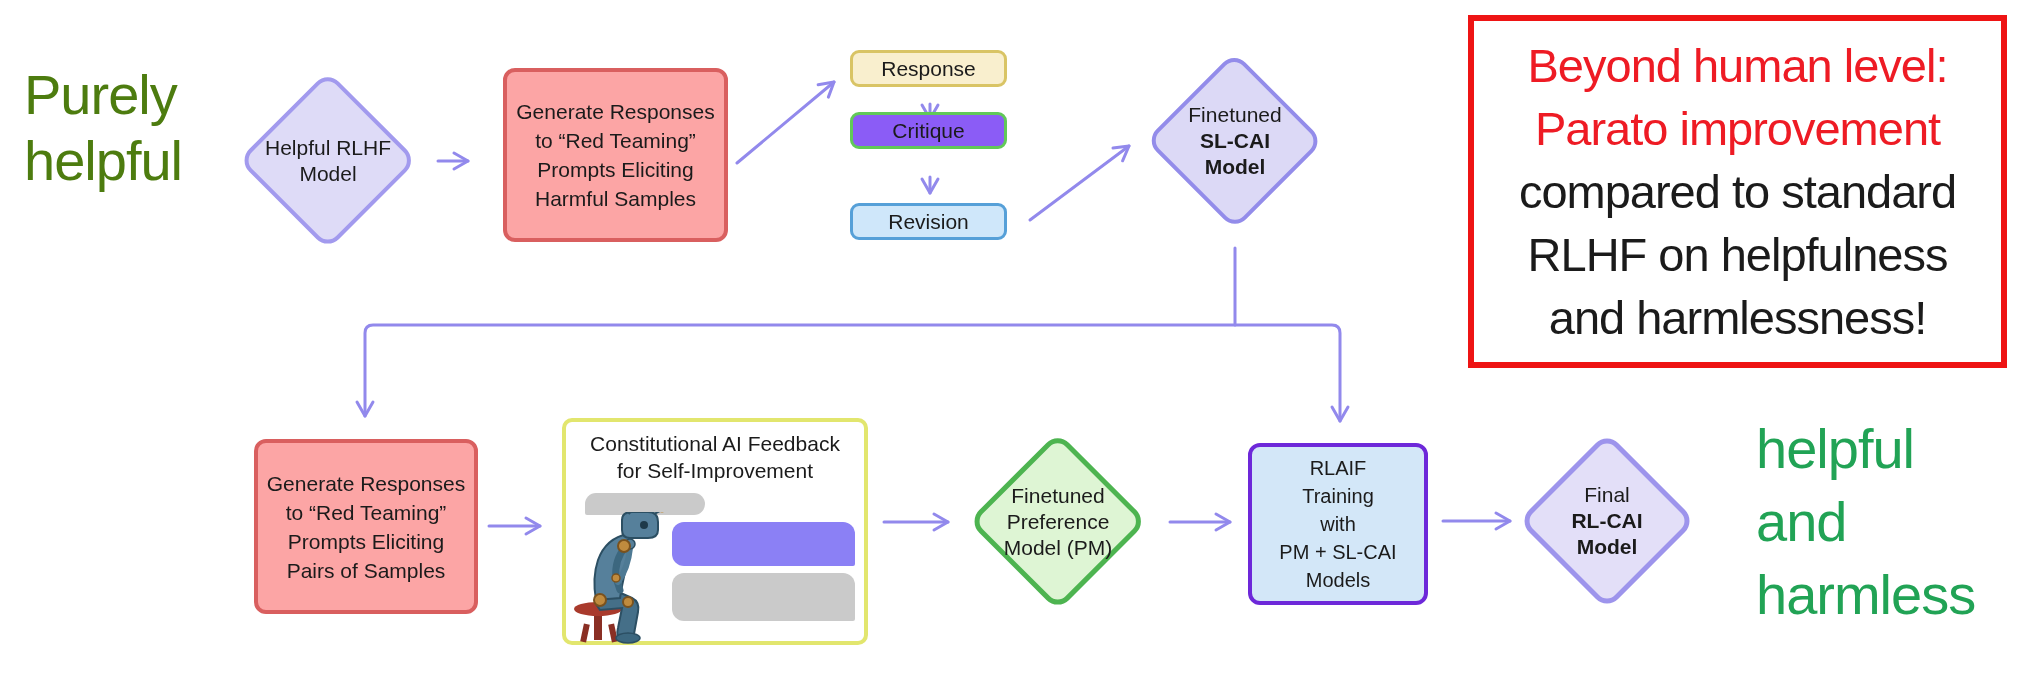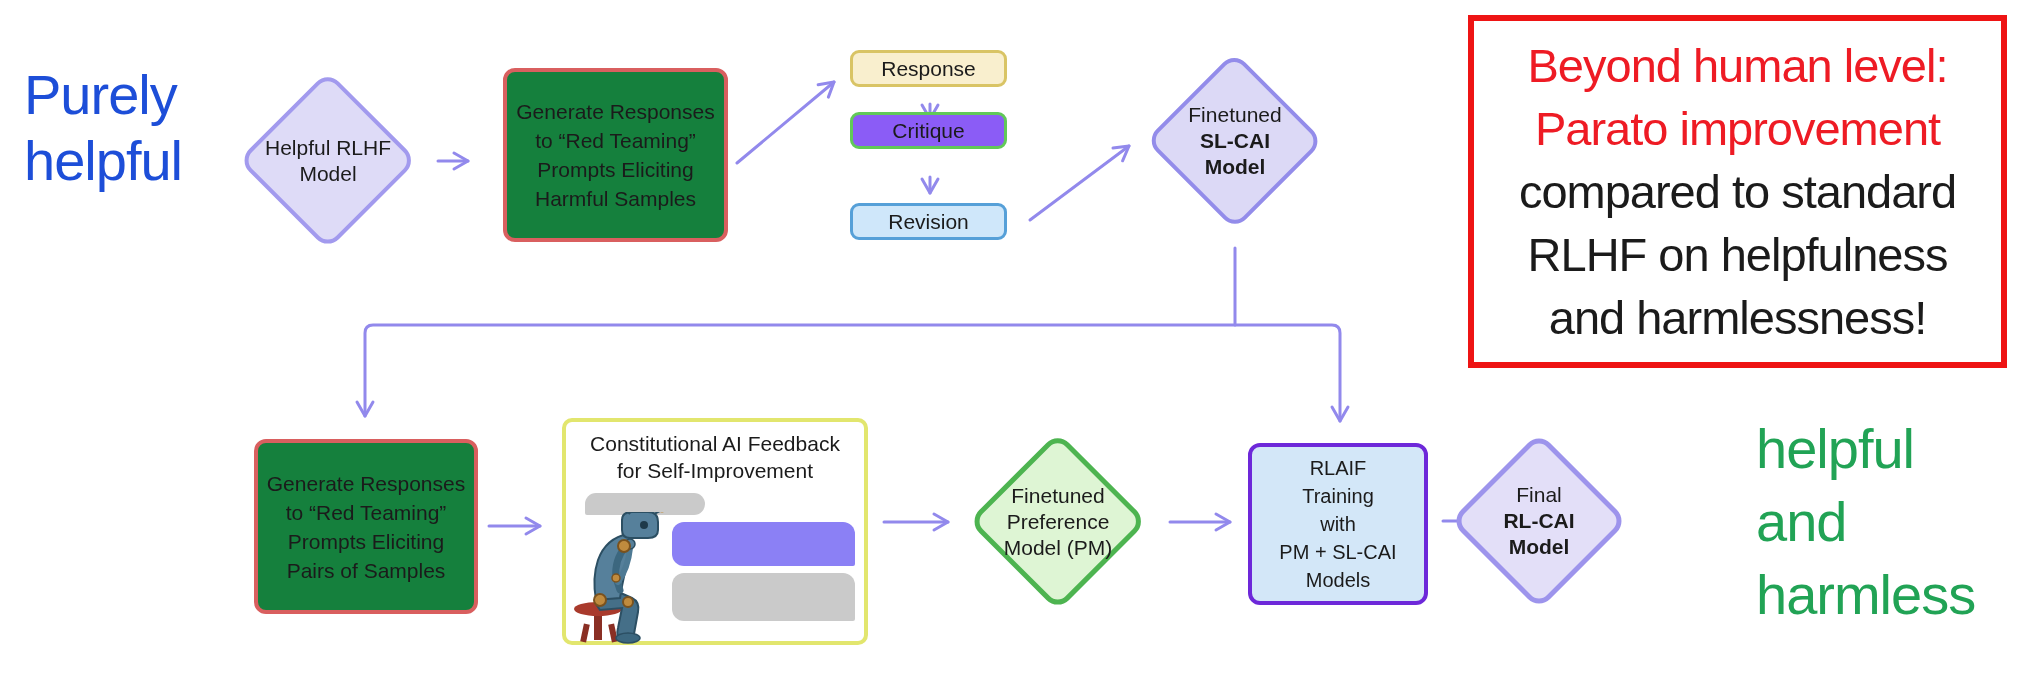--- a/index.html
+++ b/index.html
@@ -4,41 +4,41 @@
 <style>
   html,body{margin:0;padding:0;background:#ffffff;}
   .stage{
     position:relative;width:2040px;height:676px;background:#ffffff;
     font-family:"Liberation Sans",sans-serif;color:#1b1b1b;overflow:hidden;
   }
   svg.connectors{position:absolute;left:0;top:0;width:2040px;height:676px;pointer-events:none;}
 
   
   .note{position:absolute;font-weight:400;}
-  .note-purely{left:24px;top:62px;font-size:56px;line-height:66px;color:#1d4ed8;letter-spacing:-1px;}
+  .note-purely{left:24px;top:62px;font-size:56px;line-height:66px;color:#4d7c0f;letter-spacing:-1px;}
   .note-purely span{display:block;}
   .note-hh{left:1756px;top:412px;font-size:56px;line-height:73px;color:#21a355;letter-spacing:-1px;}
   .note-hh span{display:block;}
   .beyond-box{
     left:1468px;top:15px;width:539px;height:353px;box-sizing:border-box;
     border:6px solid #ee1414;background:#ffffff;text-align:center;
     display:flex;flex-direction:column;justify-content:center;
     font-size:47px;line-height:63px;letter-spacing:-1px;
   }
   .beyond-box span{display:block;}
   .beyond-box .red{color:#ee1b24;}
 
   
   .rbox{
     position:absolute;box-sizing:border-box;border-radius:12px;
     display:flex;flex-direction:column;align-items:center;justify-content:center;
     text-align:center;
   }
   .rbox span{display:block;}
-  .redbox{background:#15803d;border:4px solid #d95f5f;font-size:21px;line-height:29px;}
+  .redbox{background:#fca5a5;border:4px solid #d95f5f;font-size:21px;line-height:29px;}
   .box-harmful{left:503px;top:68px;width:225px;height:174px;}
   .box-pairs{left:254px;top:439px;width:224px;height:175px;}
   .rlaif-box{
     left:1248px;top:443px;width:180px;height:162px;
     background:#d3e7f8;border:4px solid #6d28d9;font-size:20px;line-height:28px;
   }
 
   
   .card{
     position:absolute;width:157px;height:37px;box-sizing:border-box;
@@ -63,21 +63,21 @@
   .diamond::before{
     content:"";position:absolute;inset:14.6%;transform:rotate(45deg);
     border-radius:16px;border:4px solid var(--b);background:var(--f);
   }
   .diamond .txt{position:relative;}
   .diamond .txt span{display:block;}
   .d-helpful{left:238px;top:71px;width:180px;height:180px;--f:#dedbf7;--b:#a29aee;}
   .d-slcai{left:1145px;top:52px;width:180px;height:178px;--f:#dcd9f6;--b:#938cea;}
   .d-pm{left:968px;top:432px;width:180px;height:180px;--f:#def5d4;--b:#4db450;}
   .d-pm::before{border-width:5px;}
-  .d-final{left:1450px;top:432px;width:178px;height:178px;--f:#e3dff8;--b:#9d94ec;}
+  .d-final{left:1518px;top:432px;width:178px;height:178px;--f:#e3dff8;--b:#9d94ec;}
   .d-final::before{border-width:5px;}
   .bold{font-weight:bold;}
 
   
   .cai-box{
     position:absolute;left:562px;top:418px;width:306px;height:227px;box-sizing:border-box;
     background:#ffffff;border:4px solid #e2e66e;border-radius:10px;
   }
   .cai-title{position:absolute;left:0;right:0;top:8px;text-align:center;font-size:21px;line-height:27px;}
   .cai-title span{display:block;}

